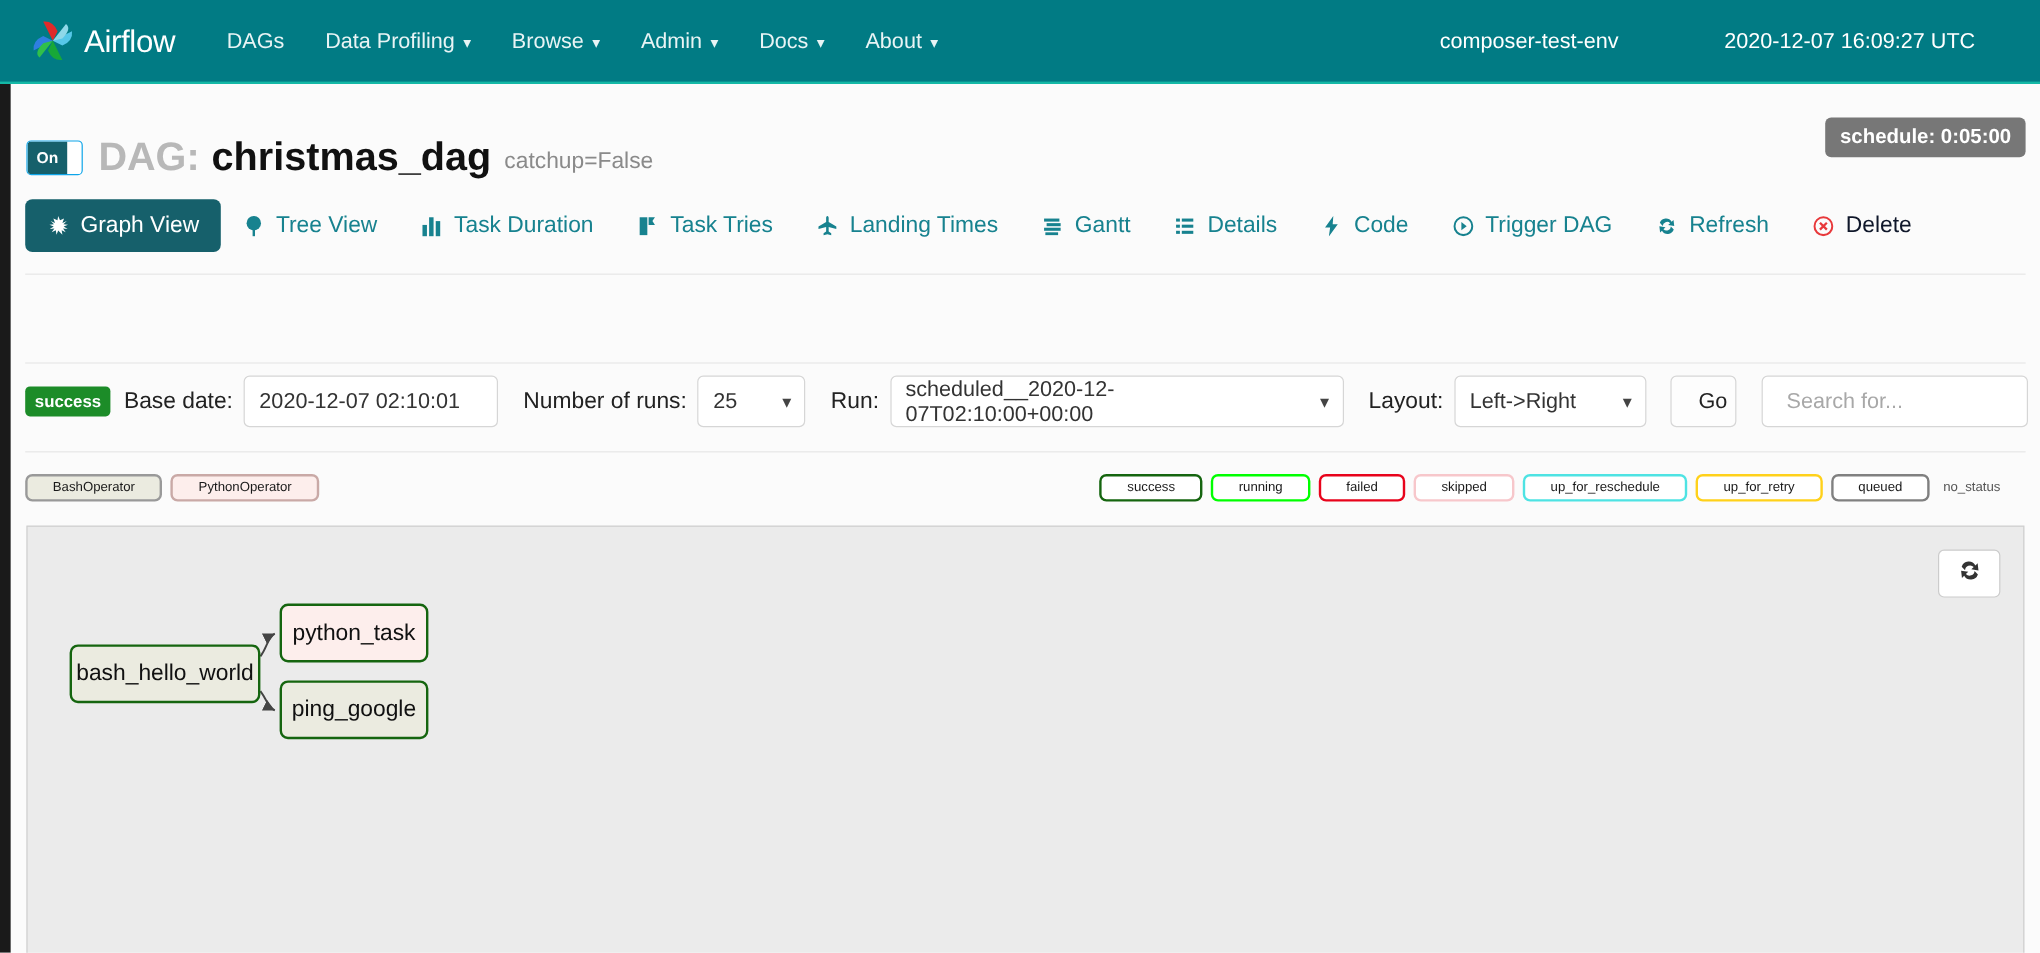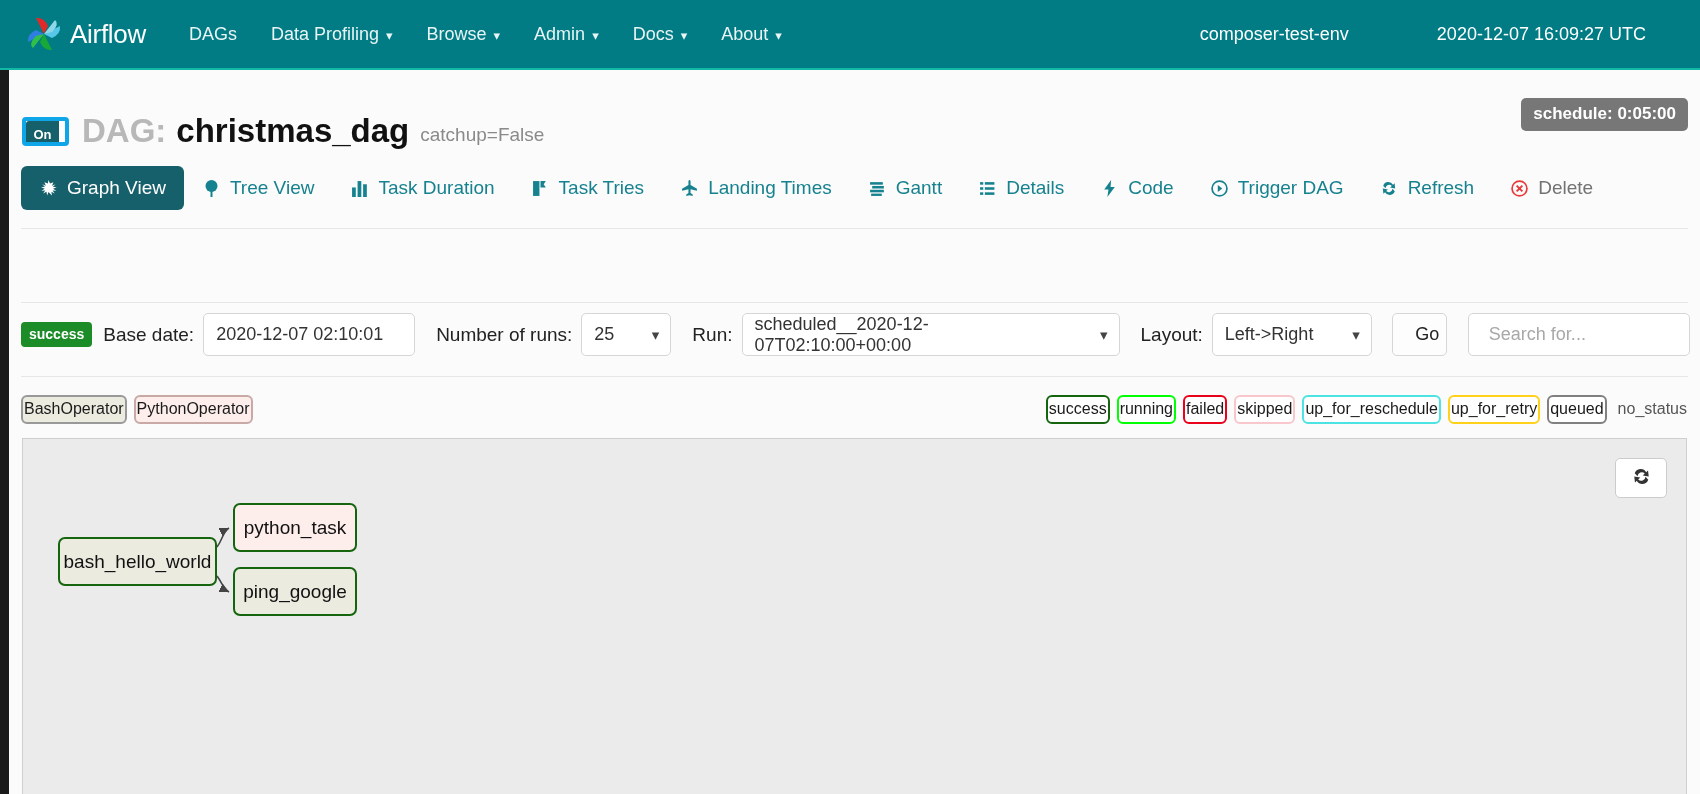--- a/index.html
+++ b/index.html
@@ -52,22 +52,22 @@
   .content { position: absolute; left: 9px; top: 70px; width: 1691px; height: 724px;
     background: #fbfbfb; }
 
   
   .title-row {
     position: absolute; left: 13px; top: 42px;
     display: flex; align-items: center;
   }
   .toggle {
     width: 47px; height: 29px; border-radius: 4px;
-    border: 4px solid #0ea5e9; background: #ffffff;
-    display: flex; align-items: flex-start; overflow: hidden;
+    border: 1px solid #0ea5e9; background: #ffffff;
+    display: flex; align-items: flex-end; overflow: hidden;
     margin-right: 13px; cursor: pointer;
   }
   .toggle-on {
     background: #16606b; color: #ffffff;
     font-size: 13px; font-weight: bold;
     width: 33px; height: 27px;
     display: flex; align-items: center; justify-content: center;
     border-radius: 3px 0 0 3px;
   }
   .dag-label { font-size: 33px; color: #b8b8b8; font-weight: bold; }
@@ -86,21 +86,21 @@
     position: absolute; left: 12px; top: 96px;
     display: flex; align-items: center;
   }
   .tab {
     display: flex; align-items: center; gap: 9px;
     font-size: 19px; color: #17828f;
     padding: 11px 18px; border-radius: 6px;
     cursor: pointer; white-space: nowrap;
   }
   .tab.active { background: #16606b; color: #ffffff; }
-  .tab.danger { color: #737373; }
+  .tab.danger { color: #0f172a; }
   .tab-icon { display: inline-flex; align-items: center; justify-content: center;
     width: 19px; height: 19px; }
   .tab-icon svg { display: block; }
 
   
   .hr {
     position: absolute; left: 12px; width: 1667px; height: 1px;
     background: #e6e6e6;
   }
   .hr.one { top: 158px; }
@@ -151,22 +151,22 @@
   
   .legend-ops {
     position: absolute; left: 12px; top: 325px;
     display: flex; align-items: center; gap: 7px;
   }
   .legend-states {
     position: absolute; right: 12px; top: 325px;
     display: flex; align-items: center; gap: 7px;
   }
   .pill {
-    font-size: 16px; color: #1a1a1a;
-    padding: 3px 1px 4px; border-radius: 6px;
+    font-size: 11px; color: #1a1a1a;
+    padding: 3px 21px 4px; border-radius: 6px;
     border: 2px solid #999999; background: #ffffff;
     white-space: nowrap;
   }
   .pill.plain { border: none; background: none; color: #555555; padding-left: 4px; }
 
   
   .graph-canvas {
     position: absolute; left: 13px; top: 368px;
     width: 1665px; height: 430px;
     background: #ebebeb; border: 1px solid #cfcfcf;

